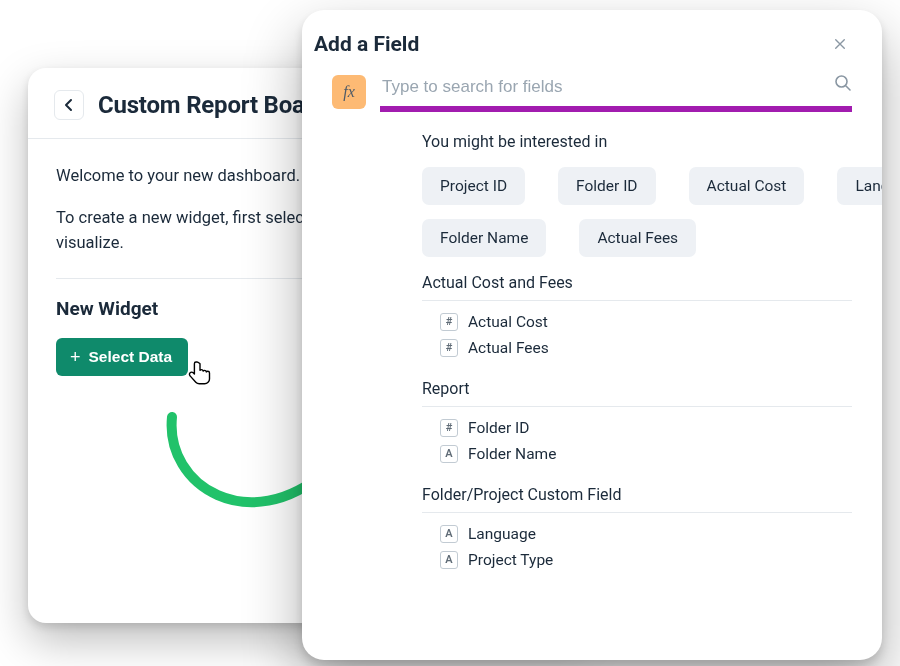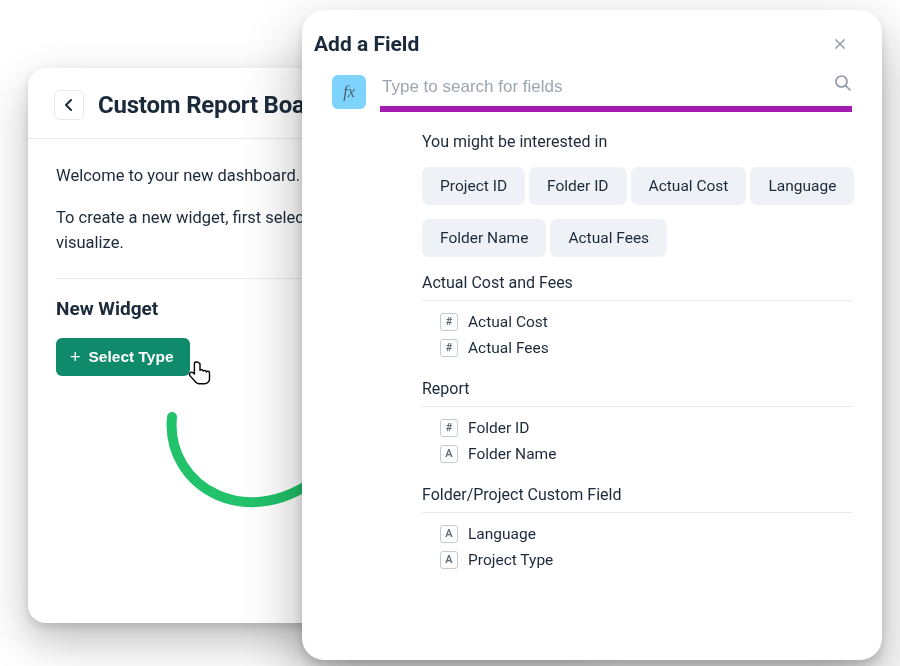--- a/index.html
+++ b/index.html
@@ -156,21 +156,21 @@
   }
   .m-search-row {
     display: flex;
     align-items: center;
     gap: 14px;
     padding: 6px 30px 0 30px;
   }
   .fx-box {
     width: 34px;
     height: 34px;
-    background: #7dd3fc;
+    background: #fdba74;
     border-radius: 6px;
     display: flex;
     align-items: center;
     justify-content: center;
     font-family: Georgia, 'Times New Roman', serif;
     font-style: italic;
     font-size: 16px;
     color: #4f5b67;
     cursor: pointer;
   }
@@ -202,21 +202,21 @@
     width: 100%;
   }
 
   .suggest-label {
     font-size: 16px;
     color: var(--ink);
     margin-bottom: 16px;
   }
   .chip-row {
     display: flex;
-    gap: 4px;
+    gap: 33px;
     margin-bottom: 14px;
     white-space: nowrap;
   }
   .chip {
     background: var(--chip-bg);
     border-radius: 7px;
     padding: 10px 18px;
     font-size: 15.5px;
     color: var(--ink);
     cursor: pointer;
@@ -279,21 +279,21 @@
     <p>To create a new widget, first select the data you would like to visualize.</p>
   </div>
 
   <div class="bc-subdivider"></div>
 
   <div class="bc-section">
     <div class="bc-section-title">New Widget</div>
     <div class="select-data-wrap">
       <button class="select-data">
         <span class="plus-ico">+</span>
-        <span>Select Type</span>
+        <span>Select Data</span>
       </button>
       
       <svg class="cursor-hand" width="26" height="28" viewBox="0 0 26 28">
         <path d="M8 3c-1 0-1.6.8-1.6 1.7V15l-1.2-1.2c-.9-.9-2.3-.9-3.1 0-.9.9-.9 2.2 0 3.1l5.7 6.3c.9 1 2.1 1.6 3.5 1.6h5.3c2.7 0 4.9-2.2 4.9-4.9v-6c0-1-.8-1.7-1.7-1.7-.6 0-1.1.3-1.4.8-.2-1-.9-1.6-1.8-1.6-.6 0-1.1.3-1.4.7-.2-.9-.9-1.5-1.8-1.5-.6 0-1.1.3-1.4.7V4.7C10.9 3.8 10 3 9 3H8z" fill="#ffffff" stroke="#000" stroke-width="1.4" stroke-linejoin="round"></path>
       </svg>
     </div>
   </div>
 </div>
 
 <svg class="arrow-svg" width="190" height="150" viewBox="0 0 190 150">

